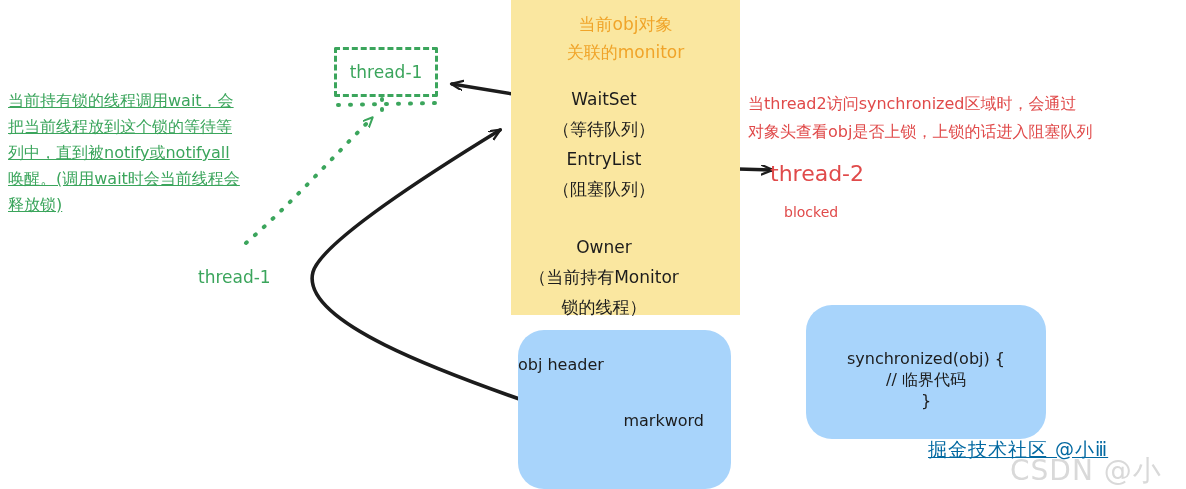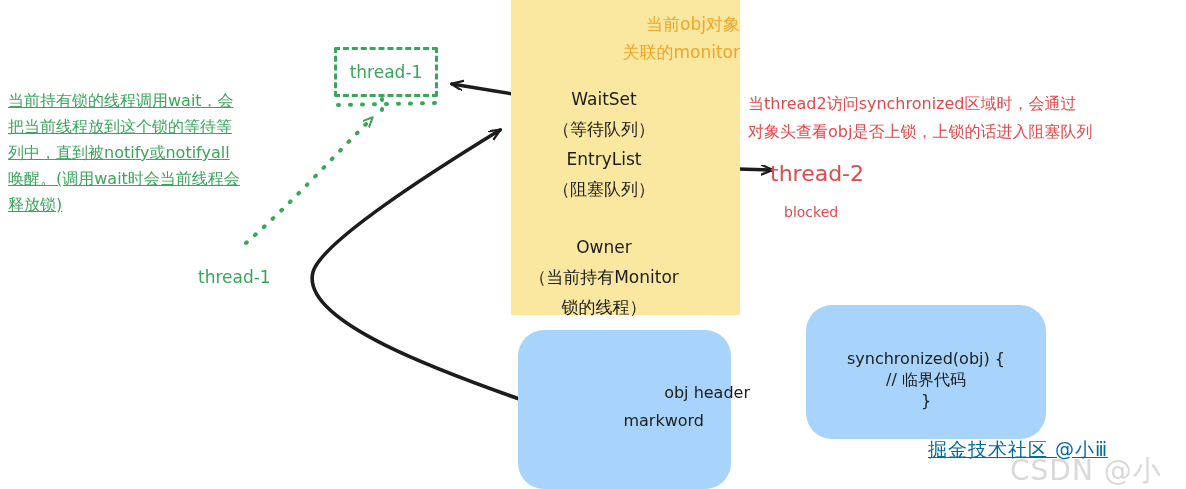--- a/index.html
+++ b/index.html
@@ -34,35 +34,35 @@
     border:3px dashed #3ba55c;
     border-radius:2px;
     box-sizing:border-box;
     display:flex;align-items:center;justify-content:center;
   }
 
   
   .hand{font-family:"DejaVu Sans","Liberation Sans",sans-serif;}
   .monitor-title{
     position:absolute;left:511px;top:10px;width:229px;
-    text-align:right;color:#f0a429;font-size:17px;line-height:28px;
+    text-align:center;color:#f0a429;font-size:17px;line-height:28px;
     white-space:pre-line;
   }
   .mon-item{
     position:absolute;width:186px;left:511px;text-align:center;
     color:#1c1c1c;font-size:17px;line-height:30px;white-space:pre-line;
   }
   #waitset{top:84px;}
   #entrylist{top:144px;}
   #owner{top:232px;}
 
   .blue-text{
     position:absolute;color:#1c1c1c;font-size:16px;line-height:34px;
   }
-  #obj-header{left:518px;top:376px;width:232px;text-align:right;}
+  #obj-header{left:518px;top:348px;width:232px;text-align:left;}
   #markword{left:518px;top:404px;width:175px;text-align:right;margin-left:11px;}
   #code-text{
     left:806px;top:348px;width:240px;text-align:center;
     font-size:16px;line-height:21px;white-space:pre-line;
   }
 
   .green-text{
     position:absolute;color:#3ba55c;font-size:16px;line-height:26px;
     white-space:pre-line;
   }

